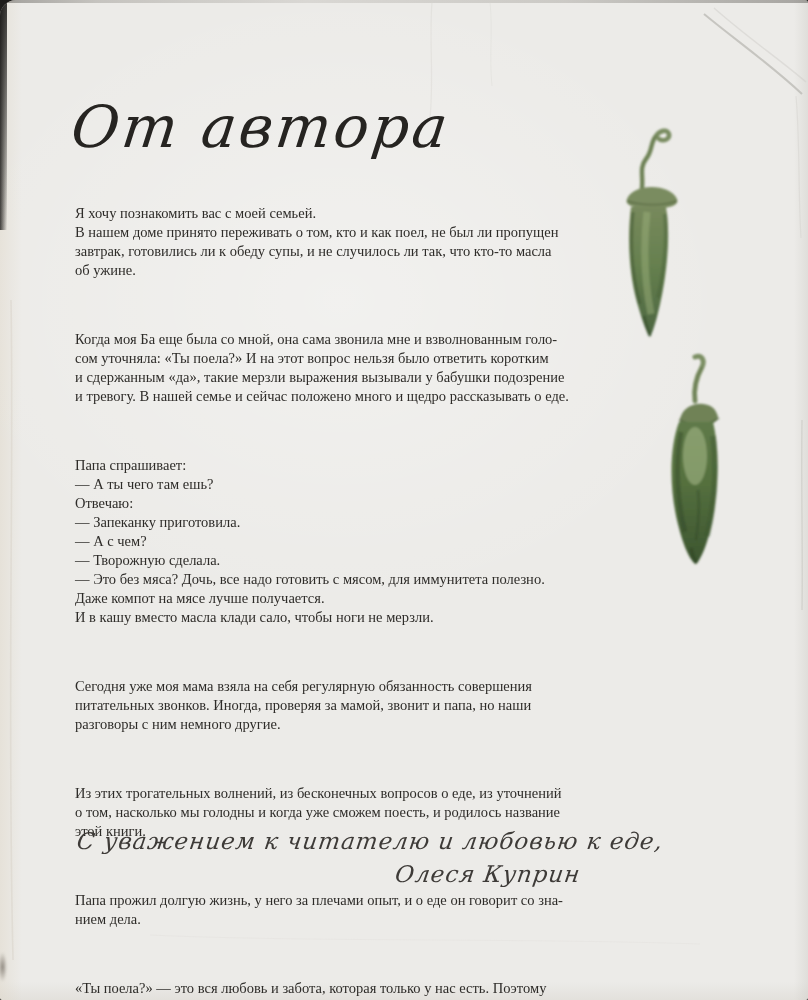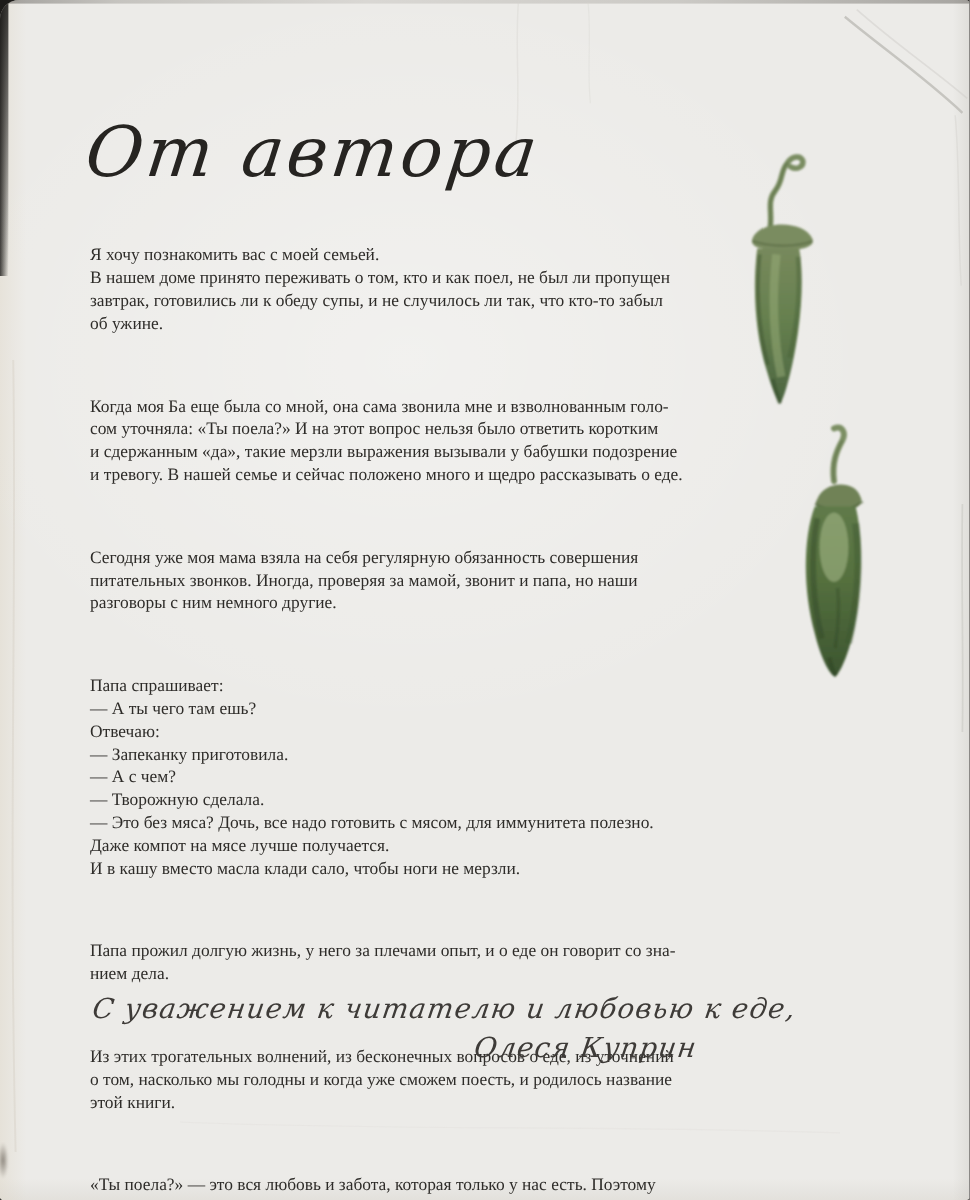--- a/index.html
+++ b/index.html
@@ -84,43 +84,43 @@
     <path d="M 11 300 C 14 480 7 700 13 960" fill="none" stroke="#d8d4cb" stroke-width="1.6" opacity="0.55"></path>
     <path d="M 802 420 C 801 490 803 550 802 610" fill="none" stroke="#c4c3be" stroke-width="1.4" opacity="0.5"></path>
     <path d="M 150 935 C 300 942 520 938 700 944" fill="none" stroke="#dedcd6" stroke-width="1" opacity="0.3"></path>
   </svg>
 
   <h1 class="title">От автора</h1>
 
   <div class="body-text">
     <p>Я хочу познакомить вас с моей семьей.
 В нашем доме принято переживать о том, кто и как поел, не был ли пропущен
-завтрак, готовились ли к обеду супы, и не случилось ли так, что кто-то забыл
+завтрак, готовились ли к обеду супы, и не случилось ли так, что кто-то масла
 об ужине.</p>
     <p>Когда моя Ба еще была со мной, она сама звонила мне и взволнованным голо-
 сом уточняла: «Ты поела?» И на этот вопрос нельзя было ответить коротким
 и сдержанным «да», такие мерзли выражения вызывали у бабушки подозрение
 и тревогу. В нашей семье и сейчас положено много и щедро рассказывать о еде.</p>
-    <p>Сегодня уже моя мама взяла на себя регулярную обязанность совершения
-питательных звонков. Иногда, проверяя за мамой, звонит и папа, но наши
-разговоры с ним немного другие.</p>
     <p>Папа спрашивает:
 — А ты чего там ешь?
 Отвечаю:
 — Запеканку приготовила.
 — А с чем?
 — Творожную сделала.
 — Это без мяса? Дочь, все надо готовить с мясом, для иммунитета полезно.
 Даже компот на мясе лучше получается.
 И в кашу вместо масла клади сало, чтобы ноги не мерзли.</p>
-    <p>Папа прожил долгую жизнь, у него за плечами опыт, и о еде он говорит со зна-
-нием дела.</p>
+    <p>Сегодня уже моя мама взяла на себя регулярную обязанность совершения
+питательных звонков. Иногда, проверяя за мамой, звонит и папа, но наши
+разговоры с ним немного другие.</p>
     <p>Из этих трогательных волнений, из бесконечных вопросов о еде, из уточнений
 о том, насколько мы голодны и когда уже сможем поесть, и родилось название
 этой книги.</p>
+    <p>Папа прожил долгую жизнь, у него за плечами опыт, и о еде он говорит со зна-
+нием дела.</p>
     <p>«Ты поела?» — это вся любовь и забота, которая только у нас есть. Поэтому
 «Во время еды обязательно запоминайте, сколько и чего вы съели, чтобы,
 когда мама задаст вопрос насчет того, что вы сегодня кушали, вы могли дать
 четкий и вдумчивый ответ. Все остальное не важно».</p>
   </div>
 
   <div class="signature">
     <div class="sig-closing">С уважением к читателю и любовью к еде,</div>
     <div class="sig-author">Олеся Куприн</div>
   </div>

